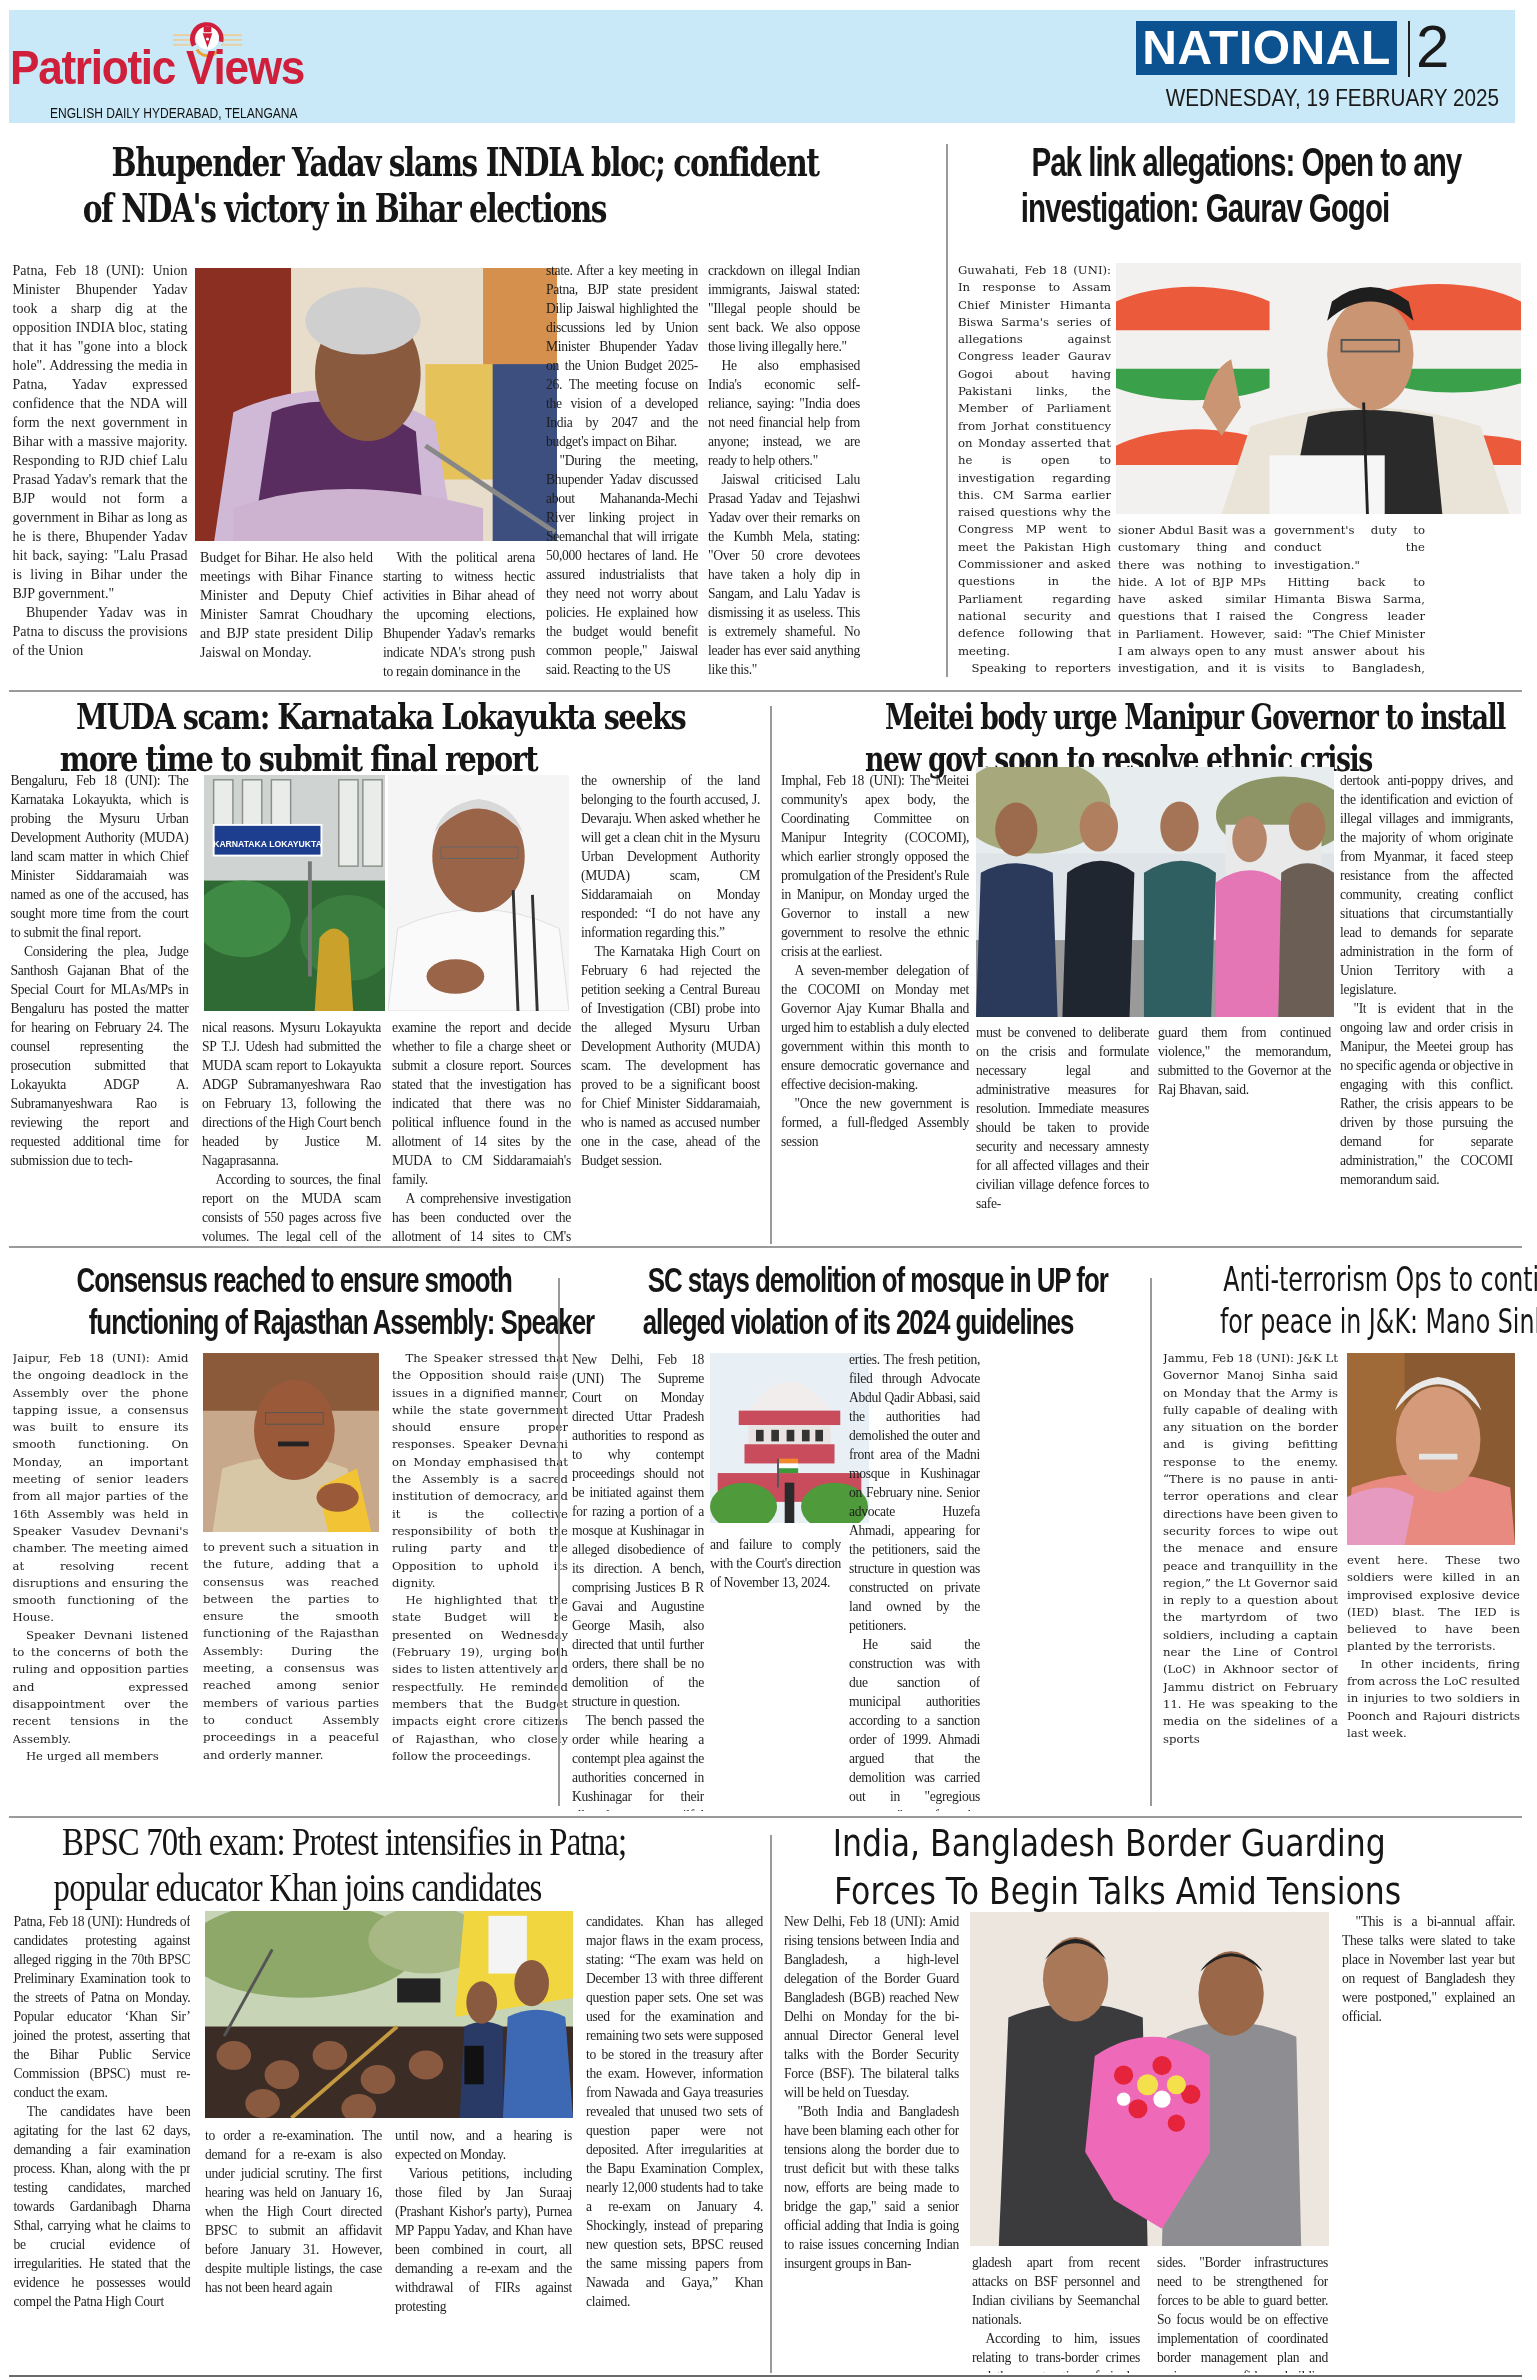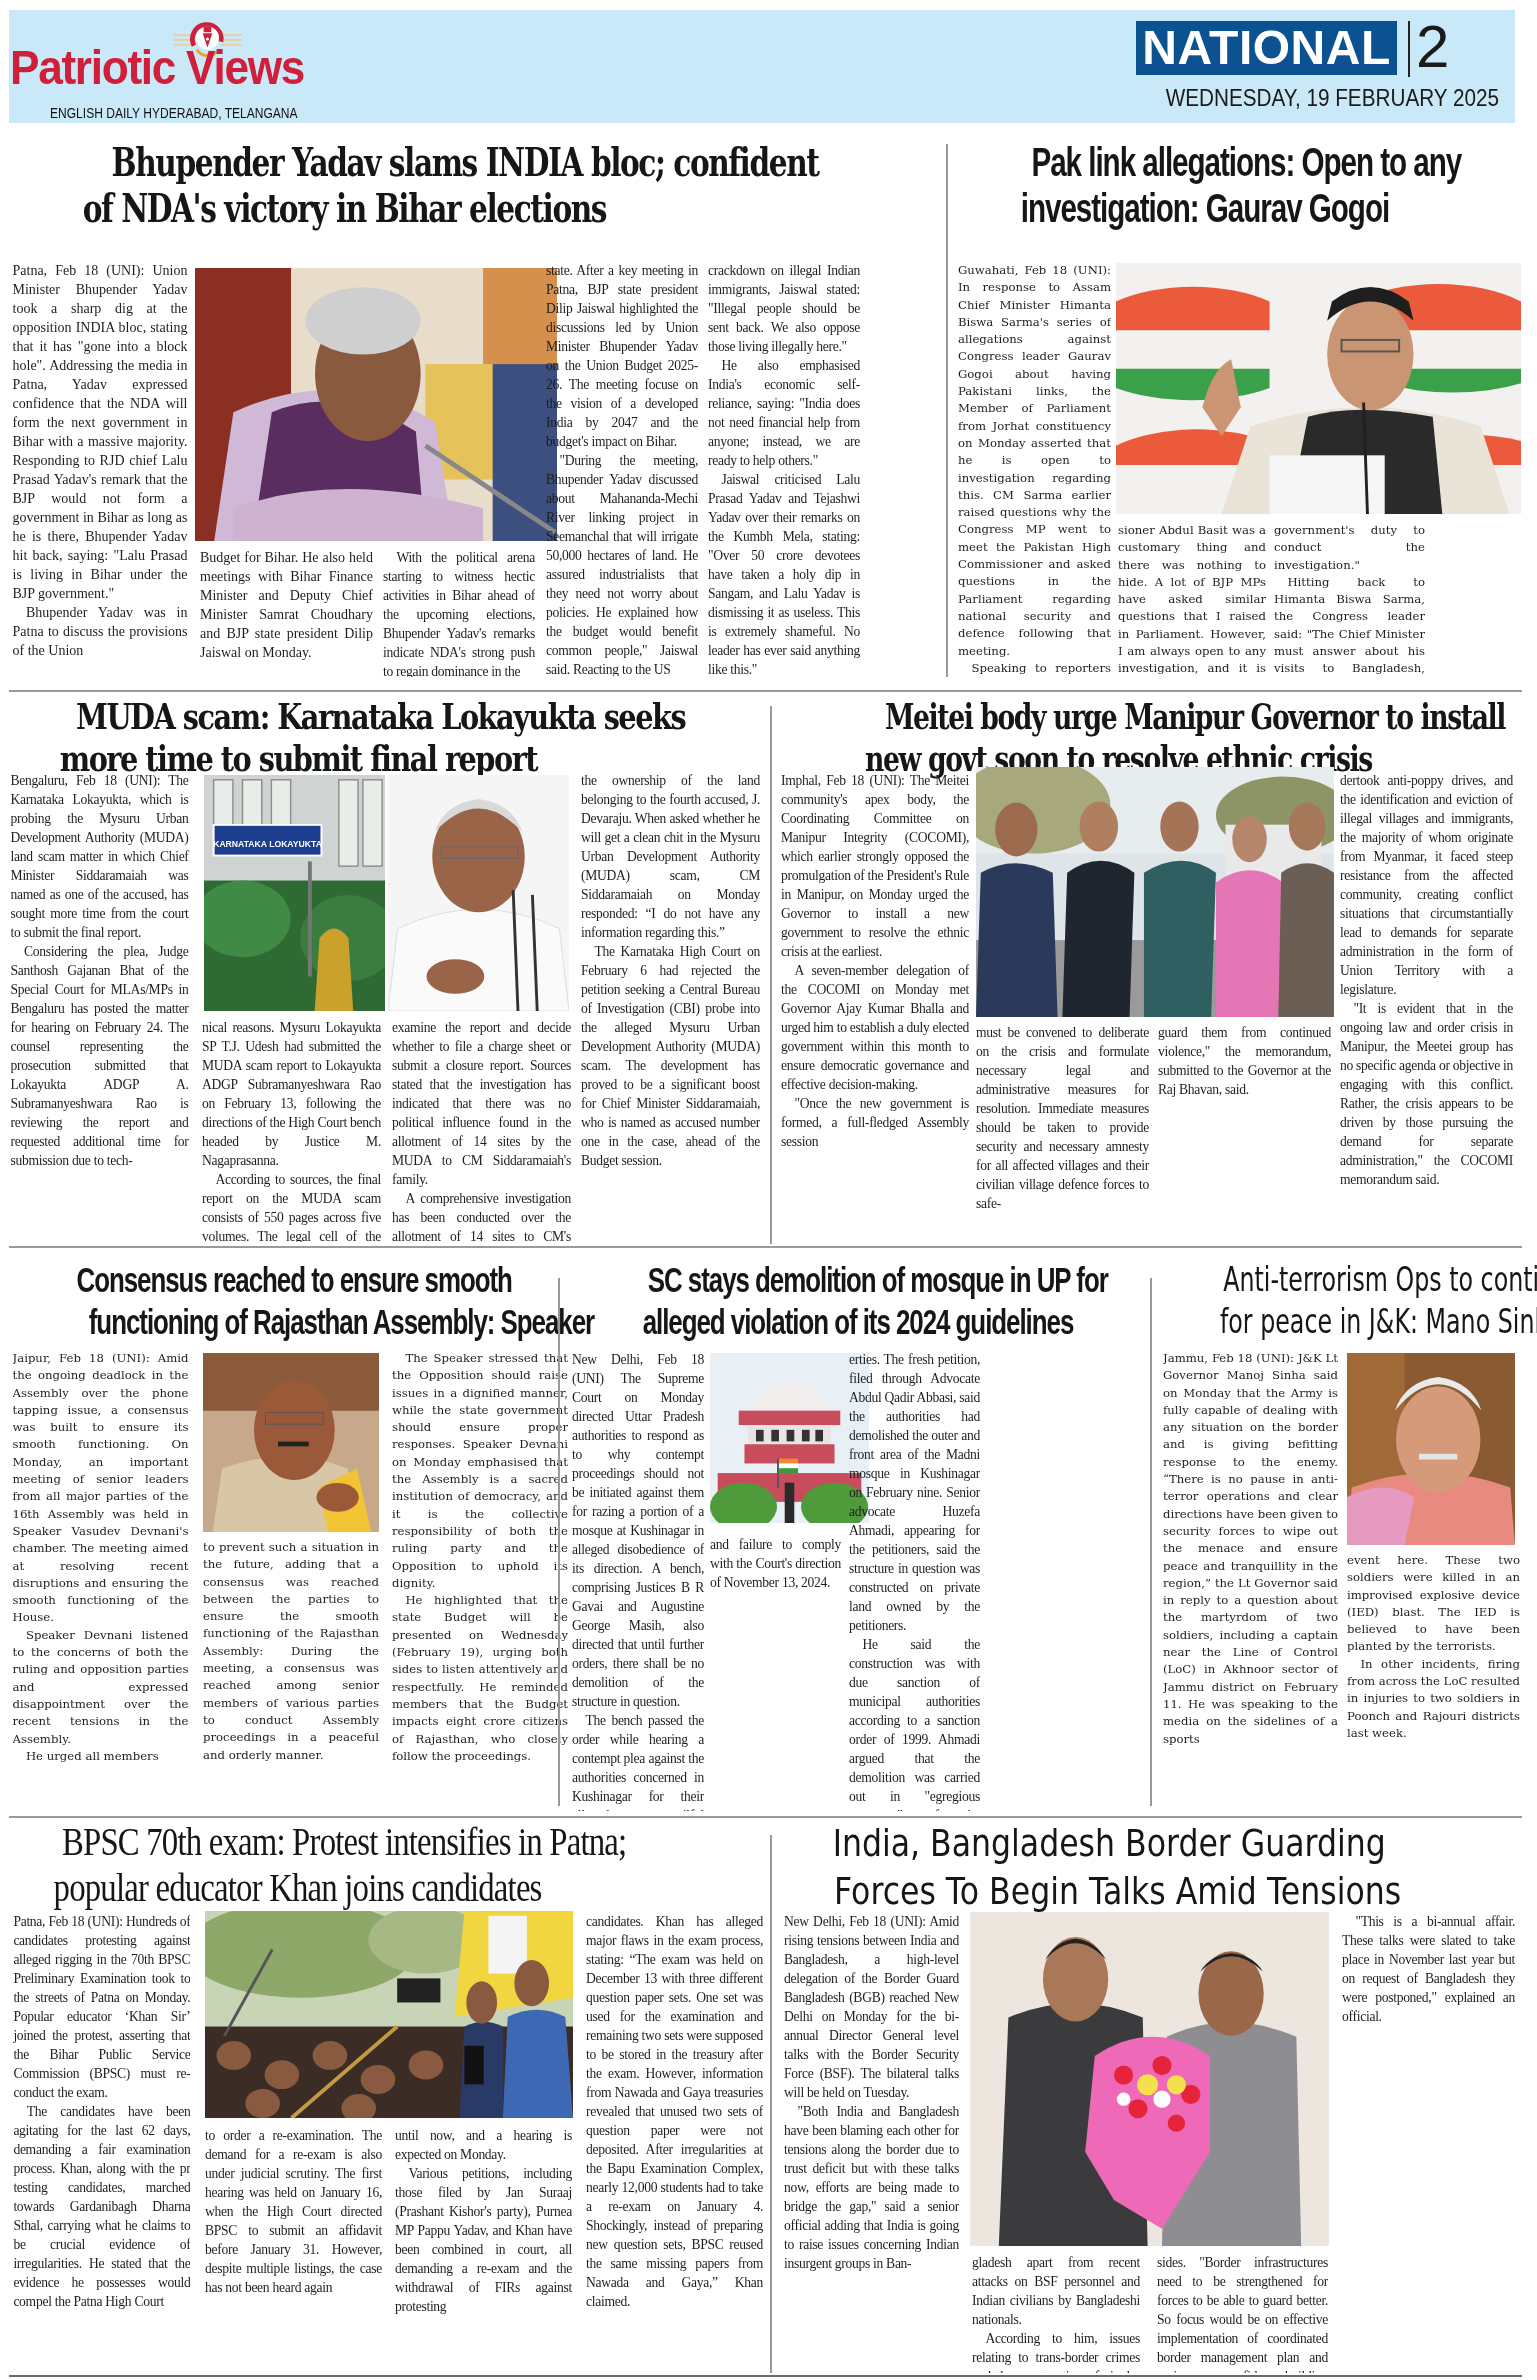--- a/index.html
+++ b/index.html
@@ -425,21 +425,21 @@
           <circle cx="200" cy="195" r="9"></circle>
           <circle cx="160" cy="195" r="7"></circle>
         </g>
     </svg>
   </div>
   <div class="col cond" style="left:784px;top:1912px;width:175px;height:461px">
     <p class="lead">New Delhi, Feb 18 (UNI): Amid rising tensions between India and Bangladesh, a high-level delegation of the Border Guard Bangladesh (BGB) reached New Delhi on Monday for the bi-annual Director General level talks with the Border Security Force (BSF). The bilateral talks will be held on Tuesday.</p>
     <p>"Both India and Bangladesh have been blaming each other for tensions along the border due to trust deficit but with these talks now, efforts are being made to bridge the gap," said a senior official adding that India is going to raise issues concerning Indian insurgent groups in Ban-</p>
   </div>
   <div class="col cond" style="left:972px;top:2253px;width:168px;height:120px">
-    <p class="lead">gladesh apart from recent attacks on BSF personnel and Indian civilians by Bangladeshi nationals.</p>
+    <p class="lead">gladesh apart from recent attacks on BSF personnel and Indian civilians by Seemanchal nationals.</p>
     <p>According to him, issues relating to trans-border crimes and the construction of single-row fences are also going to be discussed between the two</p>
   </div>
   <div class="col cond" style="left:1157px;top:2253px;width:171px;height:120px">
     <p class="lead">sides. "Border infrastructures need to be strengthened for forces to be able to guard better. So focus would be on effective implementation of coordinated border management plan and various confidence-building measures," he added.</p>
   </div>
   <div class="col cond" style="left:1342px;top:1912px;width:173px;height:461px">
     <p>"This is a bi-annual affair. These talks were slated to take place in November last year but on request of Bangladesh they were postponed," explained an official.</p>
   </div>
 </div>
 

